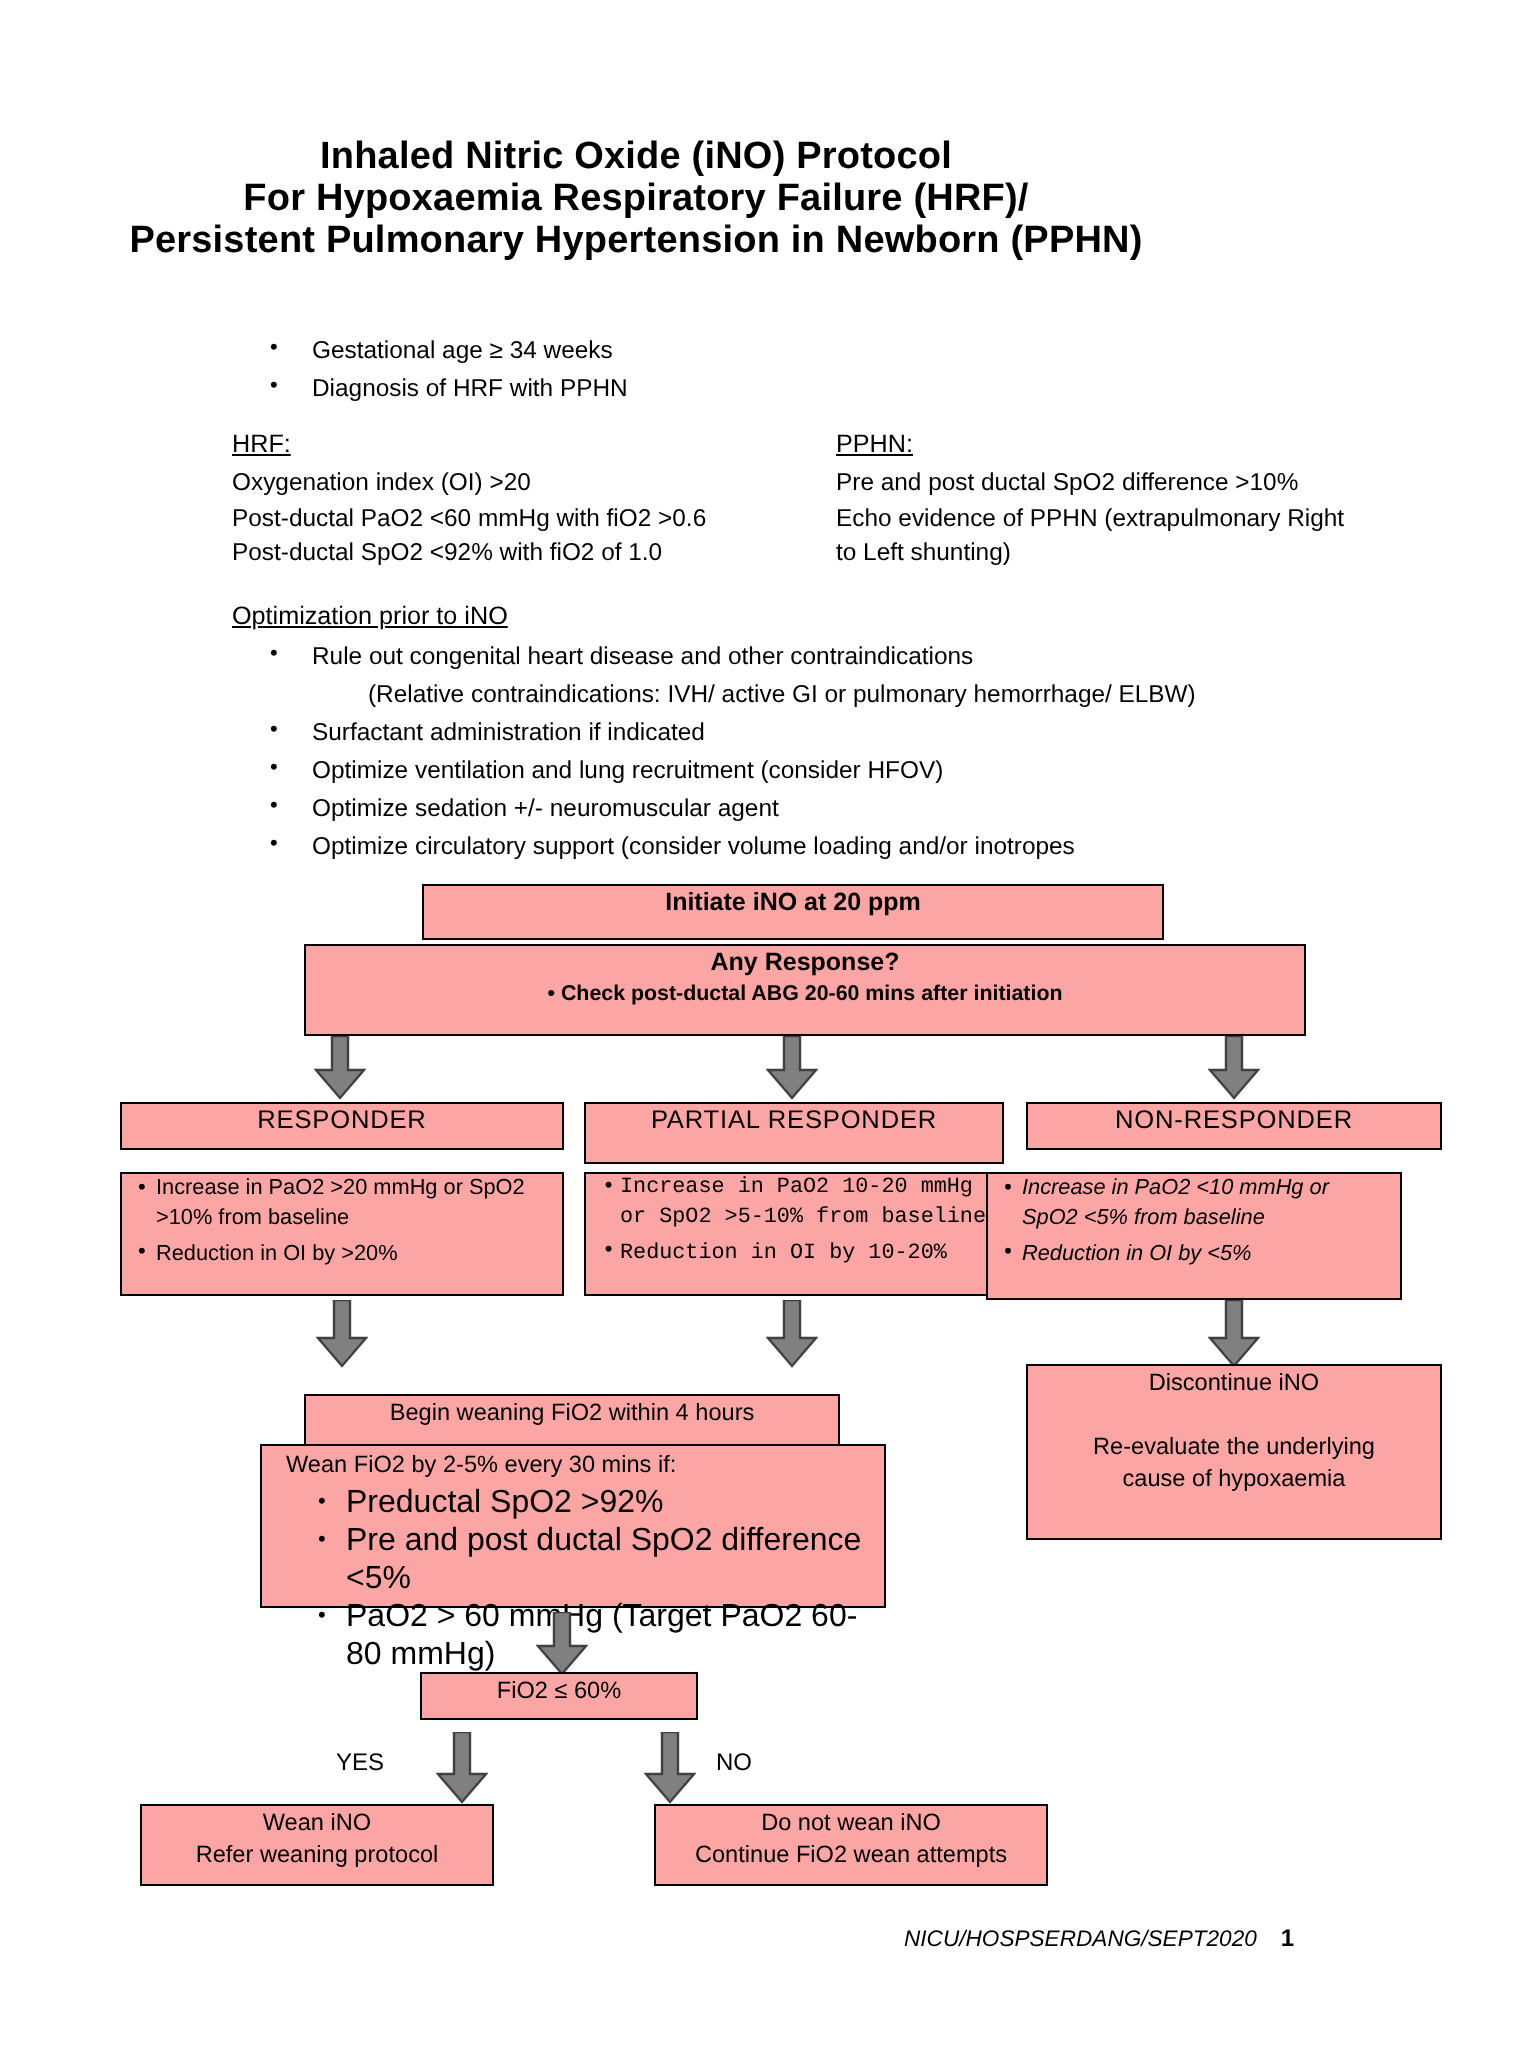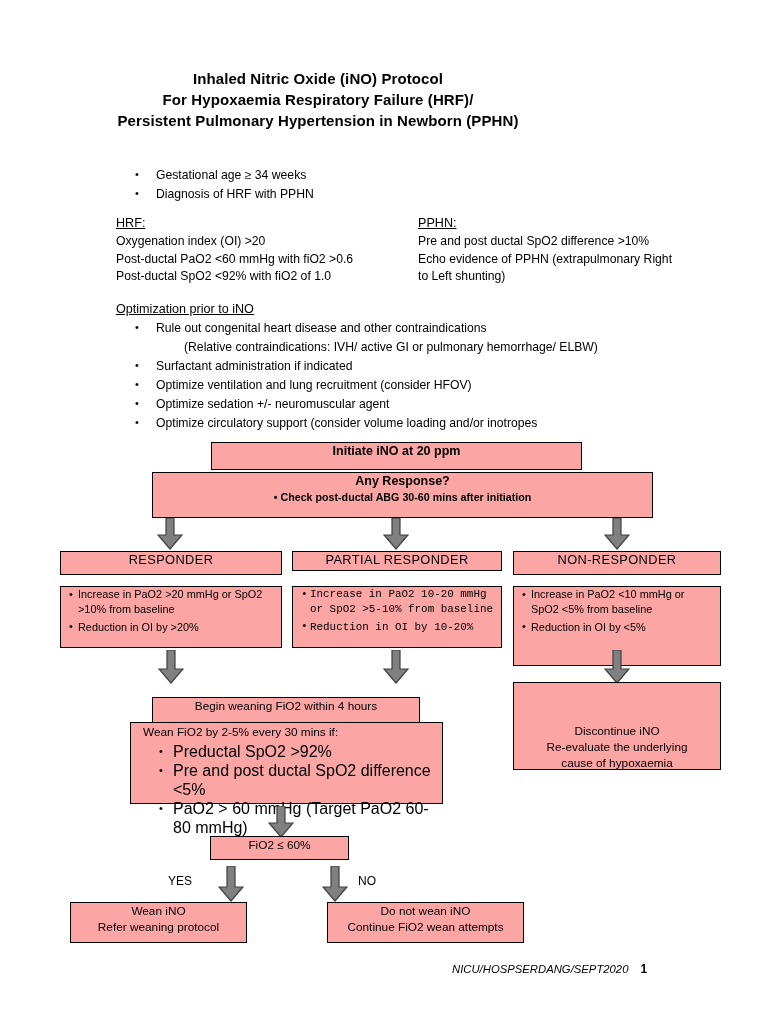--- a/index.html
+++ b/index.html
@@ -11,21 +11,21 @@
     color:#000000;
     position:relative;
     overflow:hidden;
   }
   .page { position:relative; width:768px; height:1024px; }
 
   
   .title-block {
     position:absolute; left:0; top:68px; width:636px;
     text-align:center;
-    font-weight:bold; font-size:15px; line-height:21px;
+    font-weight:bold; font-size:19px; line-height:21px;
     letter-spacing:0.1px;
   }
 
   
   .sec-head {
     font-weight:normal; font-size:12.6px;
     text-decoration:underline; display:inline-block;
   }
   .txt { font-size:12.2px; line-height:17.5px; }
   .bullets { list-style:none; margin:0; padding:0; }
@@ -146,21 +146,21 @@
       <li>Optimize circulatory support (consider volume loading and/or inotropes</li>
     </ul>
   </div>
 
   <div class="box center" style="left:211px; top:442px; width:371px; height:28px;">
     <div class="line box-title">Initiate iNO at 20 ppm</div>
   </div>
 
   <div class="box center" style="left:152px; top:472px; width:501px; height:46px;">
     <div class="line box-title">Any Response?</div>
-    <div class="line box-sub">• Check post-ductal ABG 30-60 mins after initiation</div>
+    <div class="line box-sub">• Check post-ductal ABG 20-60 mins after initiation</div>
   </div>
 
   <div class="arrow" style="left:157px; top:518px;">
     <svg width="26" height="32" viewBox="0 0 26 32">
       <polygon points="9,0 17,0 17,17 25,17 13,31 1,17 9,17" fill="#808080" stroke="#404040" stroke-width="1.2"></polygon>
     </svg>
   </div>
   <div class="arrow" style="left:383px; top:518px;">
     <svg width="26" height="32" viewBox="0 0 26 32">
       <polygon points="9,0 17,0 17,17 25,17 13,31 1,17 9,17" fill="#808080" stroke="#404040" stroke-width="1.2"></polygon>
@@ -168,40 +168,40 @@
   </div>
   <div class="arrow" style="left:604px; top:518px;">
     <svg width="26" height="32" viewBox="0 0 26 32">
       <polygon points="9,0 17,0 17,17 25,17 13,31 1,17 9,17" fill="#808080" stroke="#404040" stroke-width="1.2"></polygon>
     </svg>
   </div>
 
   <div class="box center" style="left:60px; top:551px; width:222px; height:24px;">
     <div class="line cat-label">RESPONDER</div>
   </div>
-  <div class="box center" style="left:292px; top:551px; width:210px; height:20px;">
+  <div class="box center" style="left:292px; top:551px; width:210px; height:31px;">
     <div class="line cat-label">PARTIAL RESPONDER</div>
   </div>
   <div class="box center" style="left:513px; top:551px; width:208px; height:24px;">
     <div class="line cat-label">NON-RESPONDER</div>
   </div>
 
   <div class="box" style="left:60px; top:586px; width:222px; height:62px;">
     <ul class="blist">
       <li>Increase in PaO2 &gt;20 mmHg or SpO2 &gt;10% from baseline</li>
       <li>Reduction in OI by &gt;20%</li>
     </ul>
   </div>
   <div class="box" style="left:292px; top:586px; width:210px; height:62px;font-family:Liberation Mono, monospace;">
     <ul class="blist">
       <li>Increase in PaO2 10-20 mmHg or SpO2 &gt;5-10% from baseline</li>
       <li>Reduction in OI by 10-20%</li>
     </ul>
   </div>
-  <div class="box" style="left:513px; top:586px; width:208px; height:80px;">
+  <div class="box" style="left:493px; top:586px; width:208px; height:64px;font-style:italic;">
     <ul class="blist">
       <li>Increase in PaO2 &lt;10 mmHg or SpO2 &lt;5% from baseline</li>
       <li>Reduction in OI by &lt;5%</li>
     </ul>
   </div>
 
   <div class="arrow" style="left:158px; top:650px;">
     <svg width="26" height="34" viewBox="0 0 26 34">
       <polygon points="9,0 17,0 17,19 25,19 13,33 1,19 9,19" fill="#808080" stroke="#404040" stroke-width="1.2"></polygon>
     </svg>
@@ -215,21 +215,21 @@
     <svg width="26" height="34" viewBox="0 0 26 34">
       <polygon points="9,0 17,0 17,19 25,19 13,33 1,19 9,19" fill="#808080" stroke="#404040" stroke-width="1.2"></polygon>
     </svg>
   </div>
 
   <div class="box center" style="left:152px; top:682px; width:268px; height:30px;margin-top:15px;">
     <div class="line" style="font-size:11.8px;">Begin weaning FiO2 within 4 hours</div>
   </div>
 
   <div class="box center" style="left:513px; top:682px; width:208px; height:88px;">
-    <div class="line" style="font-size:11.8px;margin-top:40px;">Discontinue iNO</div>
+    <div class="line" style="font-size:11.8px;">Discontinue iNO</div>
     <div class="line" style="height:16px;"></div>
     <div class="line" style="font-size:11.8px;">Re-evaluate the underlying</div>
     <div class="line" style="font-size:11.8px;">cause of hypoxaemia</div>
   </div>
 
   <div class="box" style="left:130px; top:722px; width:313px; height:82px;">
     <div class="wlead">Wean FiO2 by 2-5% every 30 mins if:</div>
     <ul class="wlist">
       <li>Preductal SpO2 &gt;92%</li>
       <li>Pre and post ductal SpO2 difference &lt;5%</li>

